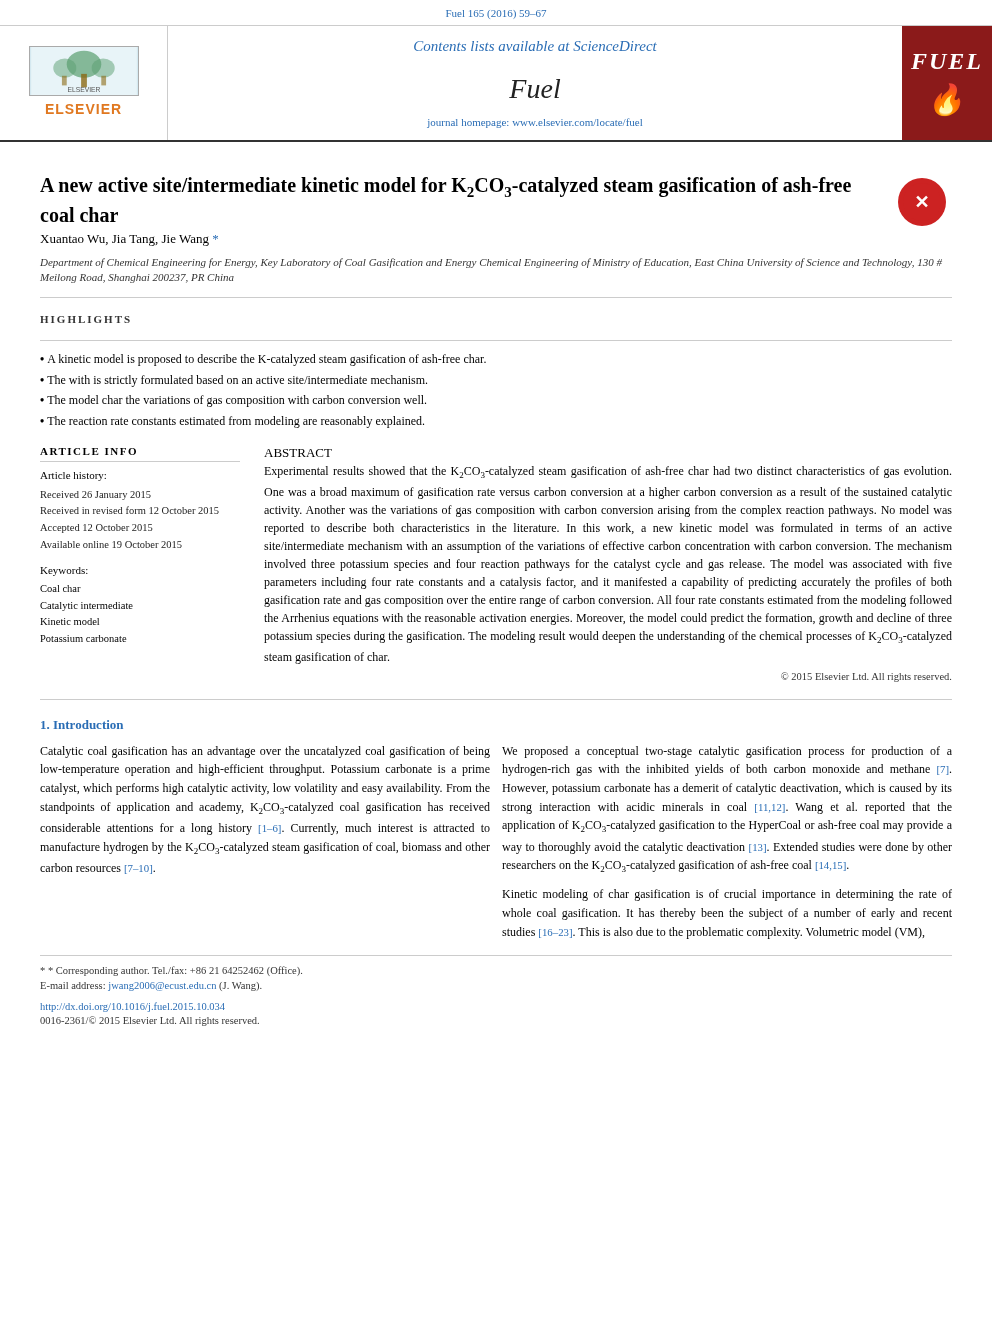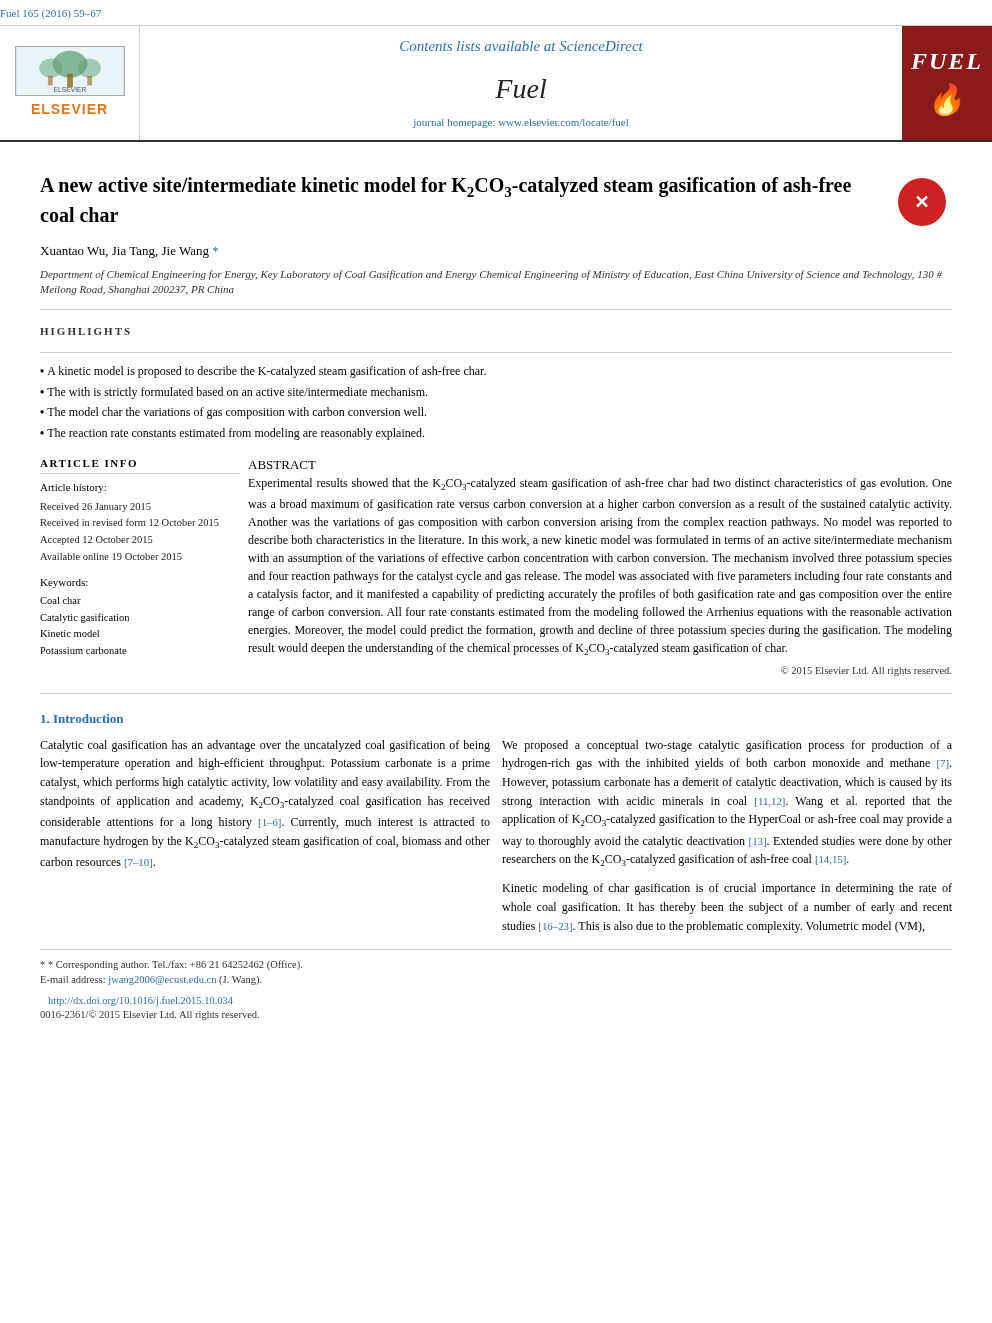--- a/index.html
+++ b/index.html
@@ -8,35 +8,36 @@
       background: #fff;
       color: #000;
       width: 992px;
       min-height: 1323px;
       font-size: 13px;
       line-height: 1.4;
     }
 
     
     .top-bar {
+      text-align: center;
       padding: 6px 0 4px;
       font-size: 11px;
       color: #2a6db5;
       border-bottom: 1px solid #ccc;
     }
 
     
     .journal-header {
       display: flex;
       align-items: stretch;
       border-bottom: 2px solid #333;
       min-height: 90px;
     }
     .journal-header .left-logo {
-      width: 140px;
+      width: 168px;
       display: flex;
       align-items: center;
       justify-content: center;
       border-right: 1px solid #ccc;
       padding: 8px;
     }
     .elsevier-logo {
       display: flex;
       flex-direction: column;
       align-items: center;
@@ -129,21 +130,21 @@
     
     .main-content {
       padding: 20px 40px;
     }
 
     
     .article-title {
       font-size: 20px;
       font-weight: bold;
       line-height: 1.3;
-      margin-bottom: 14px;
+      margin-bottom: 2px;
       margin-top: 10px;
       padding-right: 80px;
       position: relative;
     }
     .article-title .crossmark {
       position: absolute;
       right: 0;
       top: 0;
       width: 60px;
       height: 60px;
@@ -208,21 +209,21 @@
       margin-bottom: 4px;
     }
     .highlights-list li::before {
       content: '• ';
       font-weight: bold;
     }
 
     
     .two-col {
       display: flex;
-      gap: 8px;
+      gap: 24px;
       margin-bottom: 16px;
       border-bottom: 1px solid #ccc;
       padding-bottom: 14px;
     }
     .col-left {
       width: 200px;
       flex-shrink: 0;
     }
     .col-right {
       flex: 1;
@@ -403,21 +404,21 @@
         <div class="history-label">Article history:</div>
         <div class="history-item">Received 26 January 2015</div>
         <div class="history-item">Received in revised form 12 October 2015</div>
         <div class="history-item">Accepted 12 October 2015</div>
         <div class="history-item">Available online 19 October 2015</div>
       </div>
 
       <div class="keywords-section">
         <div class="history-label">Keywords:</div>
         <div class="keyword-item">Coal char</div>
-        <div class="keyword-item">Catalytic gasification</div>
+        <div class="keyword-item">Catalytic intermediate</div>
         <div class="keyword-item">Kinetic model</div>
         <div class="keyword-item">Potassium carbonate</div>
       </div>
     </div>
 
     <div class="col-right">
       <div class="subsection-title">ABSTRACT</div>
       <div class="abstract-text">
         Experimental results showed that the K<sub>2</sub>CO<sub>3</sub>-catalyzed steam gasification of ash-free char had two distinct characteristics of gas evolution. One was a broad maximum of gasification rate versus carbon conversion at a higher carbon conversion as a result of the sustained catalytic activity. Another was the variations of gas composition with carbon conversion arising from the complex reaction pathways. No model was reported to describe both characteristics in the literature. In this work, a new kinetic model was formulated in terms of an active site/intermediate mechanism with an assumption of the variations of effective carbon concentration with carbon conversion. The mechanism involved three potassium species and four reaction pathways for the catalyst cycle and gas release. The model was associated with five parameters including four rate constants and a catalysis factor, and it manifested a capability of predicting accurately the profiles of both gasification rate and gas composition over the entire range of carbon conversion. All four rate constants estimated from the modeling followed the Arrhenius equations with the reasonable activation energies. Moreover, the model could predict the formation, growth and decline of three potassium species during the gasification. The modeling result would deepen the understanding of the chemical processes of K<sub>2</sub>CO<sub>3</sub>-catalyzed steam gasification of char.
       </div>
@@ -452,19 +453,19 @@
   <div class="footnote-area">
     <div>
       <span>* </span>
       <span>* Corresponding author. Tel./fax: +86 21 64252462 (Office).</span>
     </div>
     <div>
       <span>E-mail address: </span>
       <span class="footnote-link">jwang2006@ecust.edu.cn</span>
       <span> (J. Wang).</span>
     </div>
-    <div style="margin-top:6px;margin-left:8px;">
+    <div style="margin-top:6px;">
       <span class="doi-link">http://dx.doi.org/10.1016/j.fuel.2015.10.034</span>
     </div>
     <div>0016-2361/© 2015 Elsevier Ltd. All rights reserved.</div>
   </div>
 
 </div>
 
 </body></html>

